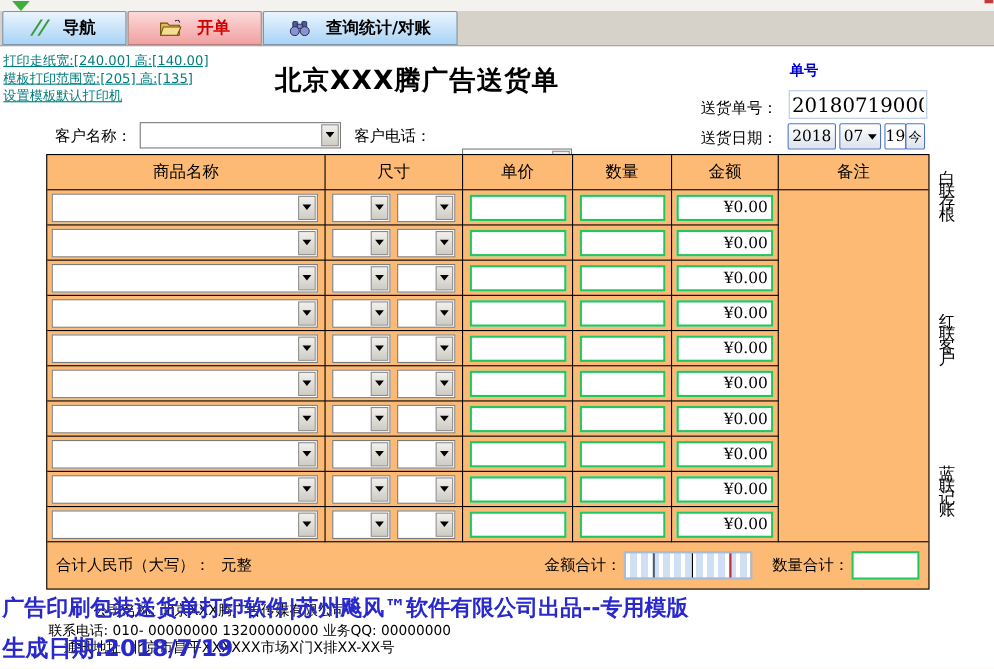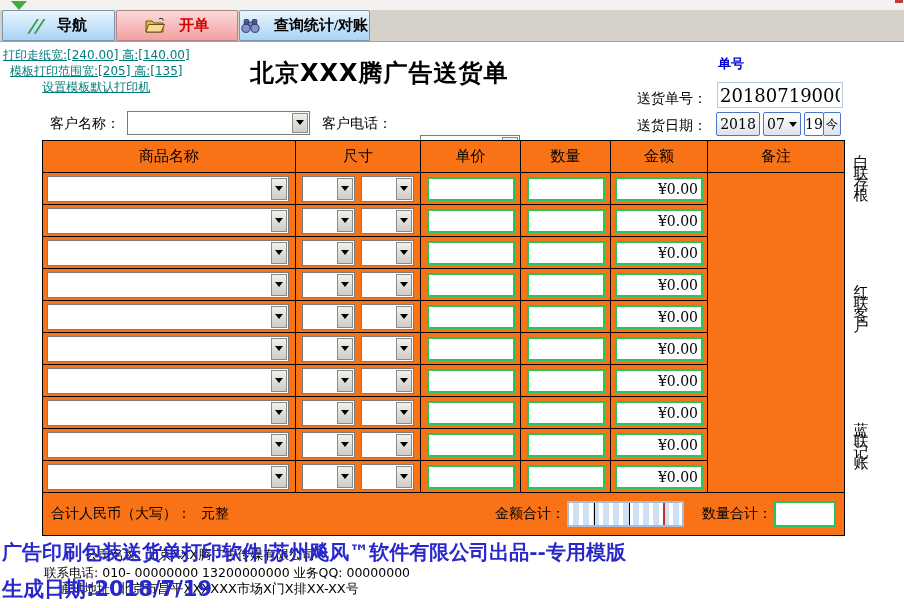--- a/index.html
+++ b/index.html
@@ -15,27 +15,27 @@
 
   
   .tabbar{position:absolute;left:0;top:10px;width:904px;height:32px;background:#d6d2ca;
     border-bottom:1px solid #a8a49c;box-sizing:border-box;display:flex;align-items:stretch;padding-left:2px;}
   .tab{display:flex;align-items:center;justify-content:center;gap:14px;box-sizing:border-box;
     border:1px solid #7e96ac;border-radius:2px 2px 0 0;margin-right:1px;
     background:linear-gradient(#eaf5fe,#a9d3f5);font-size:15px;font-weight:bold;cursor:default;}
   .tab.t1{width:113px;}
   .tab.t2{width:122px;background:linear-gradient(#fbdada,#f2a0a0);border-color:#b08484;}
   .tab.t2 .tab-label{color:#d40000;}
-  .tab.t3{width:131px;font-family:Liberation Serif, serif;}
+  .tab.t3{width:177px;}
   .slashes{color:#3a9a3a;font-weight:bold;font-style:italic;font-size:18px;line-height:1;transform:skewX(-8deg);}
   .tab svg{display:block;}
 
   
   .links{position:absolute;left:3px;top:48px;display:flex;flex-direction:column;gap:2px;}
-  .links a{color:#007d7d;font-size:12px;text-decoration:underline;line-height:14px;text-align:center;}
+  .links a{color:#007d7d;font-size:12px;text-decoration:underline;line-height:14px;}
 
   
   .form-title{position:absolute;left:250px;top:57px;width:420px;text-align:left;
     font-size:24px;font-weight:bold;letter-spacing:1px;}
   .order-no-label{position:absolute;left:718px;top:55px;color:#0000cc;font-size:13px;font-weight:bold;}
   .lbl{font-size:14px;color:#000;}
   .delivery-no-label{position:absolute;left:637px;top:90px;}
   .delivery-no-input{position:absolute;left:717px;top:82px;width:126px;height:26px;box-sizing:border-box;
     border:1px solid #b4c8e2;font-family:"DejaVu Serif",serif;font-size:18px;padding:0 2px;color:#000;background:#fff;}
   .delivery-date-label{position:absolute;left:637px;top:117px;}
@@ -56,21 +56,21 @@
 
   
   .combo{position:relative;box-sizing:border-box;background:#fff;border:1px solid #7b7b7b;}
   .combo-btn{position:absolute;right:1px;top:1px;bottom:1px;width:16px;background:linear-gradient(#f2f0ec,#cfccc4);
     border:1px solid #8a8a8a;box-sizing:border-box;display:flex;align-items:center;justify-content:center;}
   .combo-btn .tri{margin-top:3px;}
 
   
   .delivery-table{position:absolute;left:42px;top:140px;width:801px;box-sizing:content-box;
     display:grid;grid-template-columns:253px 125px 100px 90px 97px 136px;
-    grid-template-rows:32px repeat(10,32px) 42px;border:1px solid #000;background:#f97316;}
+    grid-template-rows:32px repeat(10,32px) 42px;border:1px solid #000;background:#fdba74;}
   .hcell{grid-row:1;display:flex;align-items:center;justify-content:center;font-size:15px;
     border-right:1px solid #000;border-bottom:1px solid #000;}
   .hcell.h6{border-right:none;}
   .cell{display:flex;align-items:center;border-right:1px solid #000;border-bottom:1px solid #000;box-sizing:border-box;}
   .c1{grid-column:1;padding-left:4px;}
   .c2{grid-column:2;justify-content:center;gap:6px;}
   .c3{grid-column:3;justify-content:center;}
   .c4{grid-column:4;justify-content:center;}
   .c5{grid-column:5;justify-content:center;}
   .remarks-cell{grid-column:6;grid-row:2/12;border-bottom:1px solid #000;}

